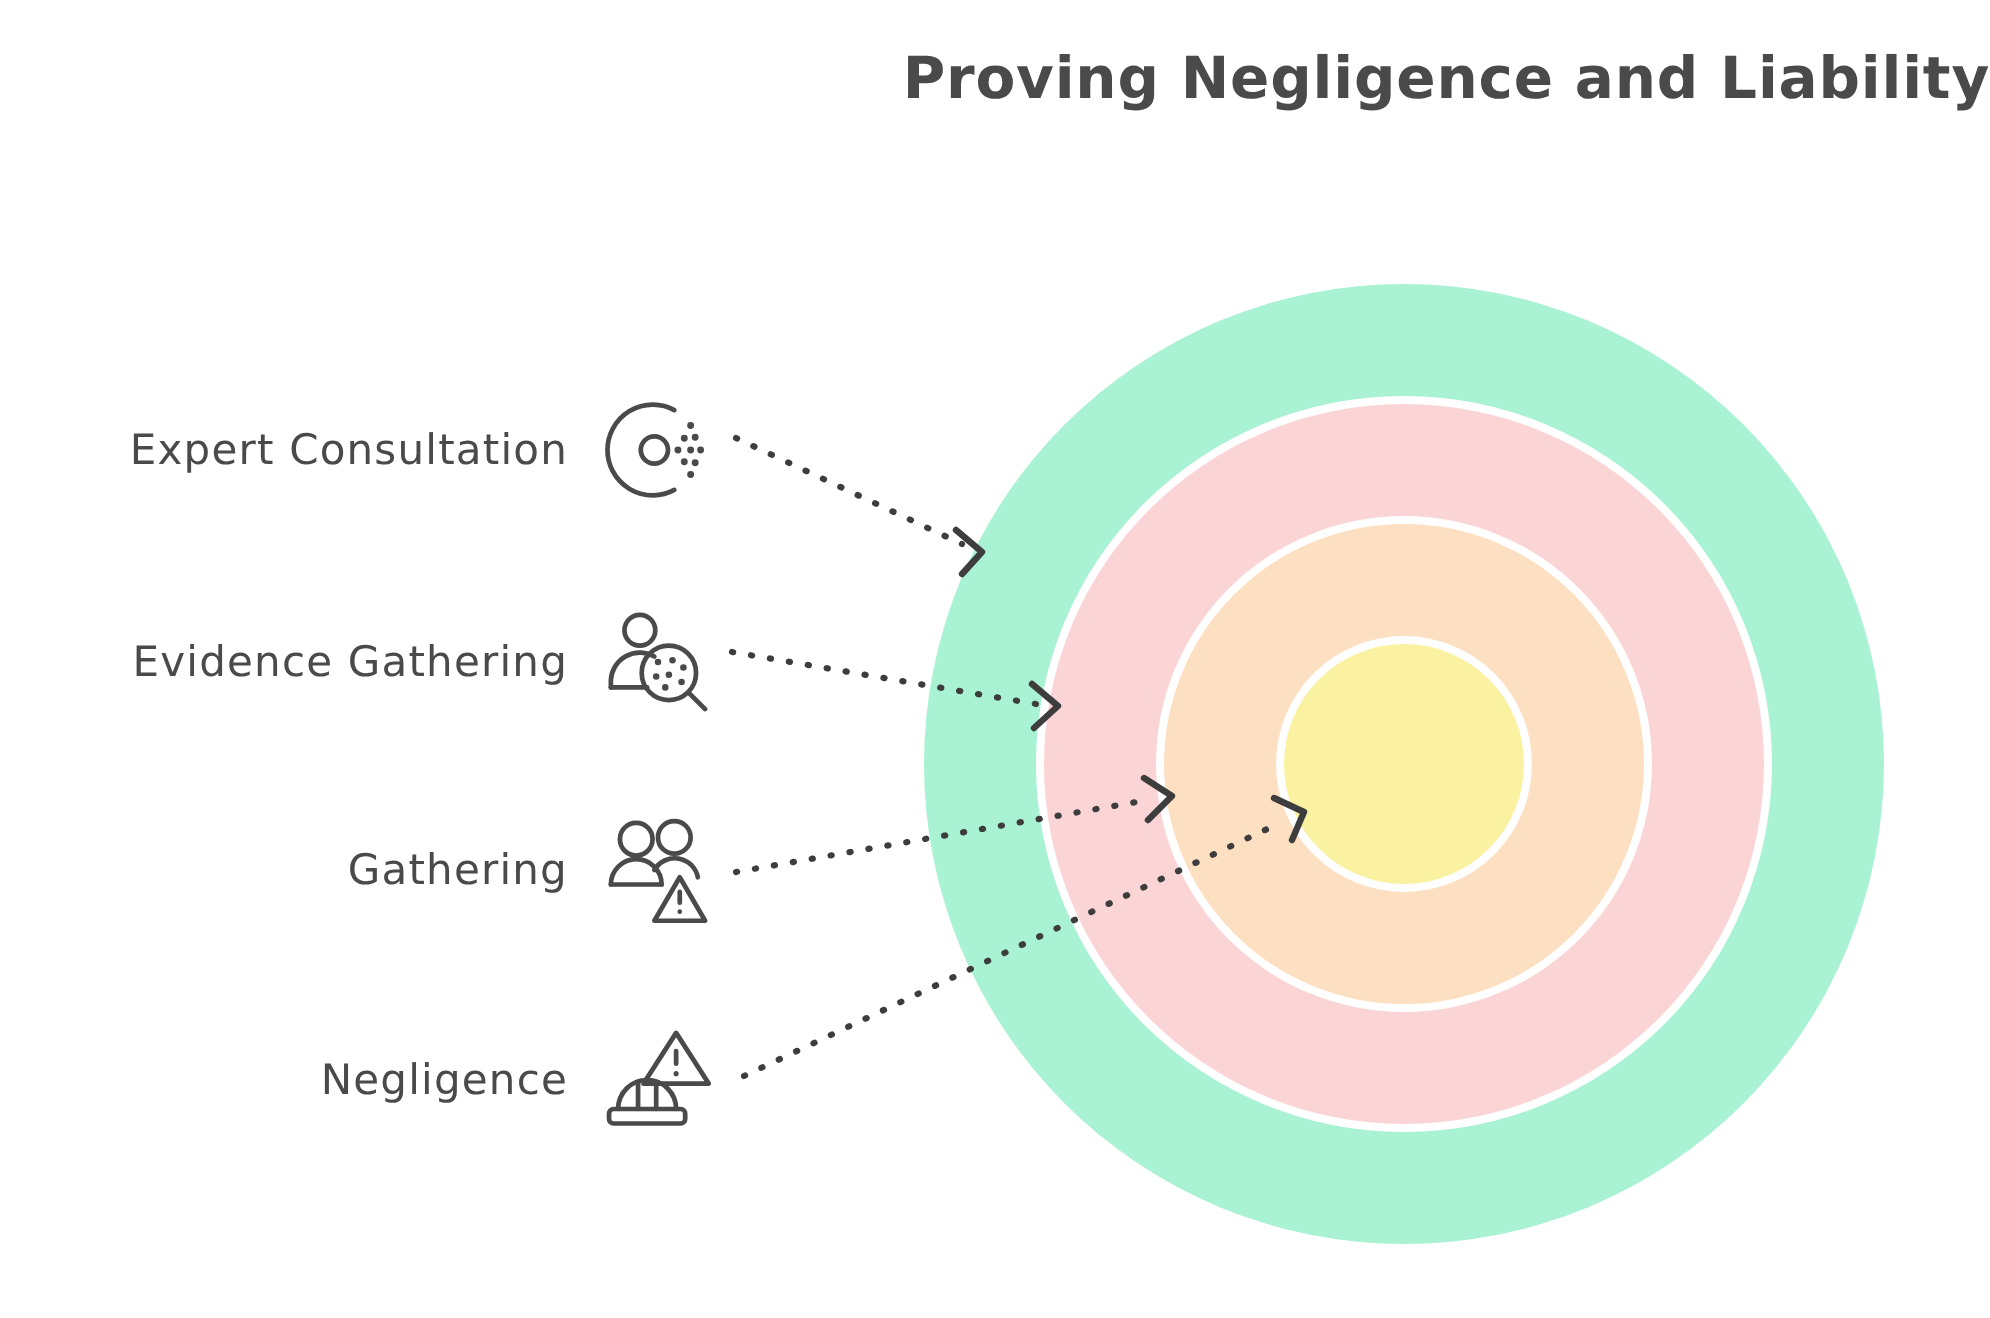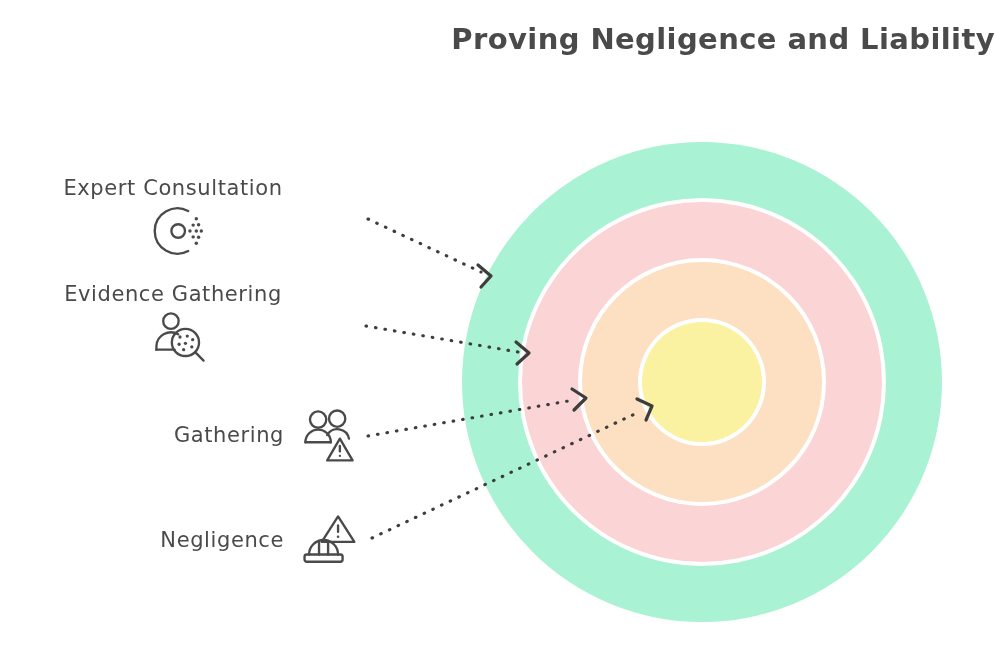--- a/index.html
+++ b/index.html
@@ -102,21 +102,21 @@
   <div id="rings">
     <div class="ring" style="width:480px;height:480px;background:#aaf2d4;"></div>
     <div class="ring" style="width:368px;height:368px;background:#ffffff;"></div>
     <div class="ring" style="width:360px;height:360px;background:#fbd4d5;"></div>
     <div class="ring" style="width:248px;height:248px;background:#ffffff;"></div>
     <div class="ring" style="width:240px;height:240px;background:#fddfc1;"></div>
     <div class="ring" style="width:128px;height:128px;background:#ffffff;"></div>
     <div class="ring" style="width:120px;height:120px;background:#faf2a1;"></div>
   </div>
 
-  <div class="item-row" style="top:188px;flex-direction:column;">
+  <div class="item-row" style="top:188px;">
     <div class="item-label">Expert Consultation</div>
     <div class="item-icon">
       <svg viewBox="0 0 64 64" width="58" height="58" fill="none" stroke="#4a4a4a" stroke-width="2.6" stroke-linecap="round">
 
         <path d="M41 10 A25 25 0 1 0 41 54"></path>
 
         <circle cx="30" cy="32" r="7.5"></circle>
 
         <g fill="#4a4a4a" stroke="none">
           <circle cx="43" cy="32" r="1.9"></circle>
@@ -126,21 +126,21 @@
           <circle cx="52.5" cy="25" r="1.9"></circle>
           <circle cx="52.5" cy="39" r="1.9"></circle>
           <circle cx="50" cy="18.5" r="1.9"></circle>
           <circle cx="50" cy="45.5" r="1.9"></circle>
           <circle cx="55.5" cy="32" r="1.9"></circle>
         </g>
       </svg>
     </div>
   </div>
 
-  <div class="item-row" style="top:294px;flex-direction:column;">
+  <div class="item-row" style="top:294px;">
     <div class="item-label">Evidence Gathering</div>
     <div class="item-icon">
       <svg viewBox="0 0 64 64" width="58" height="58" fill="none" stroke="#4a4a4a" stroke-width="2.6" stroke-linecap="round">
 
         <circle cx="22" cy="14.5" r="8.5"></circle>
 
         <path d="M6 46 v-4 A16 16 0 0 1 30 29"></path>
         <path d="M6 46 H26"></path>
 
         <circle cx="38" cy="38" r="15"></circle>

